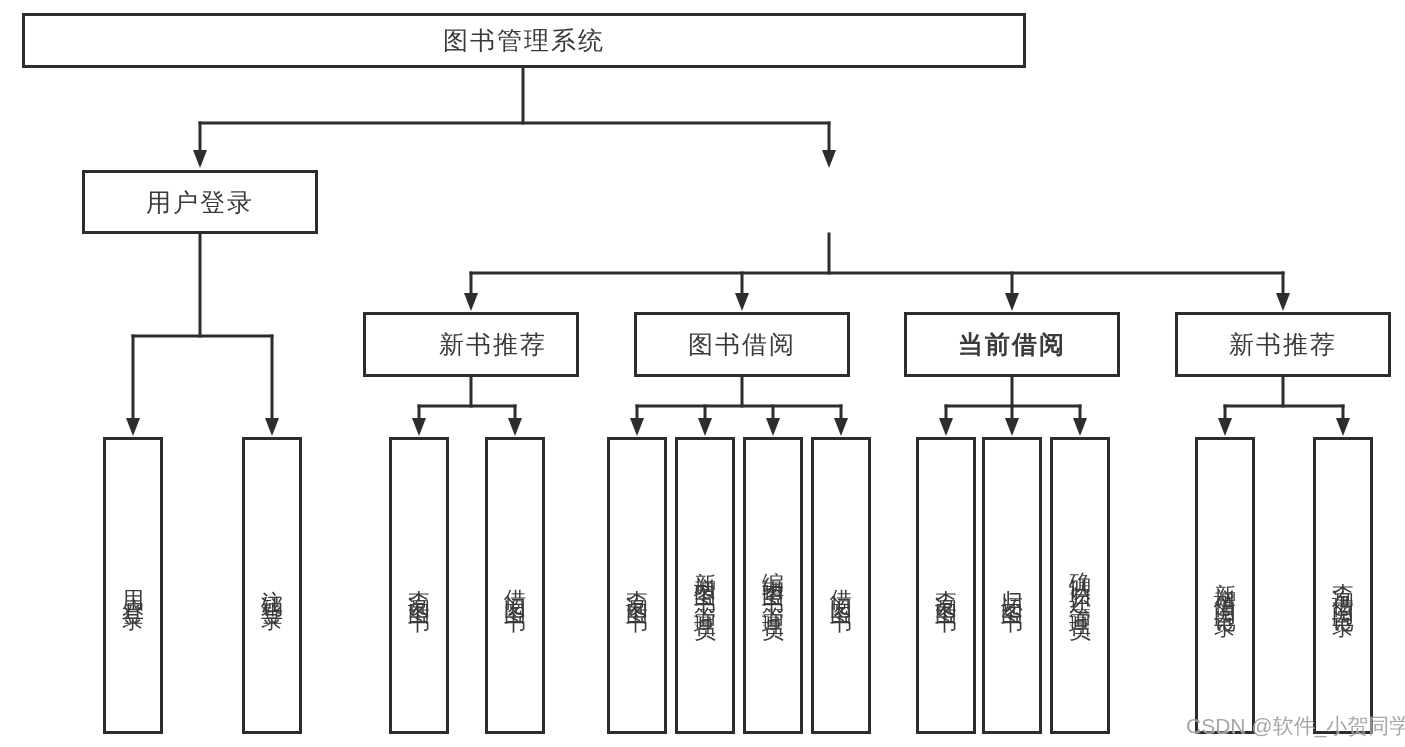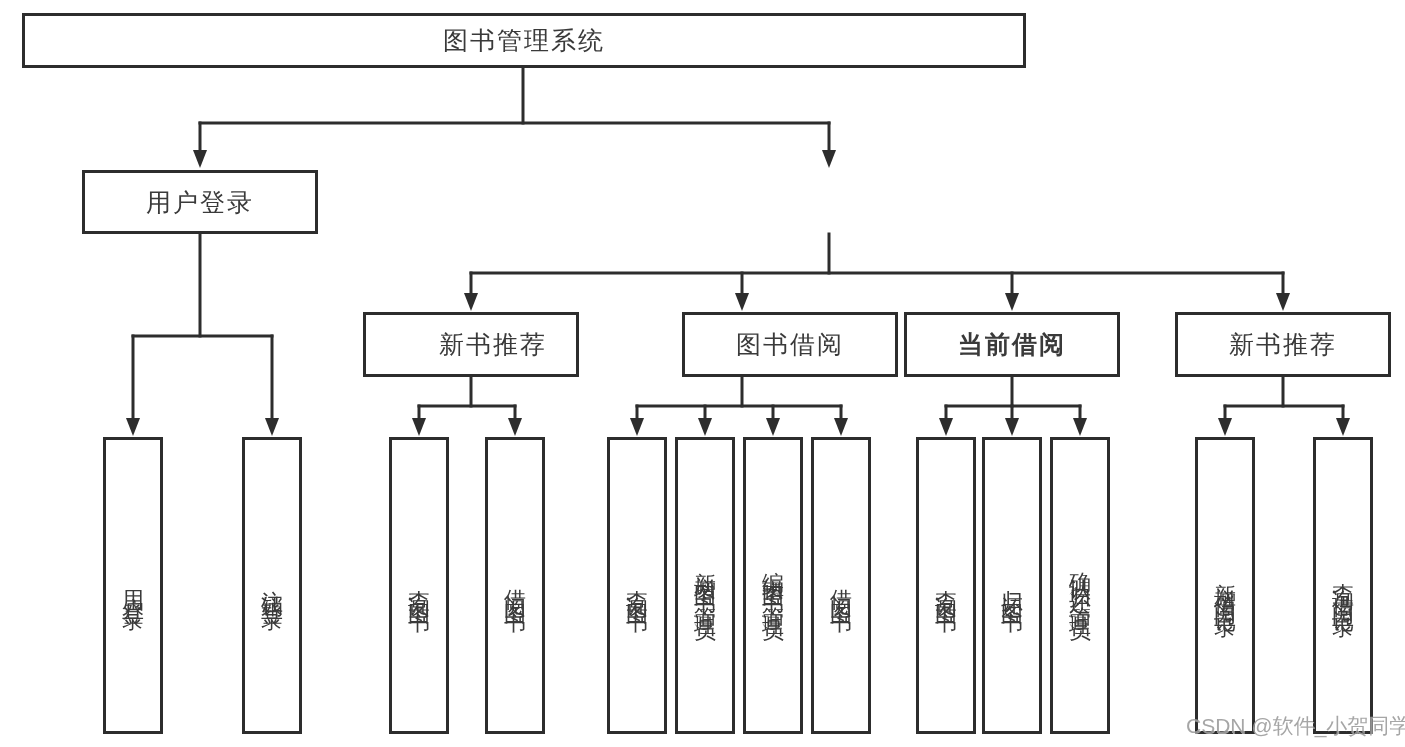--- a/index.html
+++ b/index.html
@@ -31,21 +31,21 @@
     color:#3a3a3a;
   }
   
   .n-root{left:22px;top:13px;width:1004px;height:55px;}
   
   .n-l2a{left:82px;top:170px;width:236px;height:64px;}
   .n-l2b{left:711px;top:170px;width:236px;height:64px;}
   
   .l3{top:312px;width:216px;height:65px;}
   .n-l3a{left:363px;padding-left:44px;}
-  .n-l3b{left:634px;margin-left:48px;}
+  .n-l3b{left:634px;}
   .n-l3c{left:904px;font-weight:bold;}
   .n-l3d{left:1175px;}
   
   .leaf{top:437px;width:60px;height:297px;}
   .la1{left:103px;} .la2{left:242px;}
   .lb1{left:389px;} .lb2{left:485px;}
   .lc1{left:607px;} .lc2{left:675px;} .lc3{left:743px;} .lc4{left:811px;}
   .ld1{left:916px;} .ld2{left:982px;} .ld3{left:1050px;}
   .le1{left:1195px;} .le2{left:1313px;}
   #watermark{

